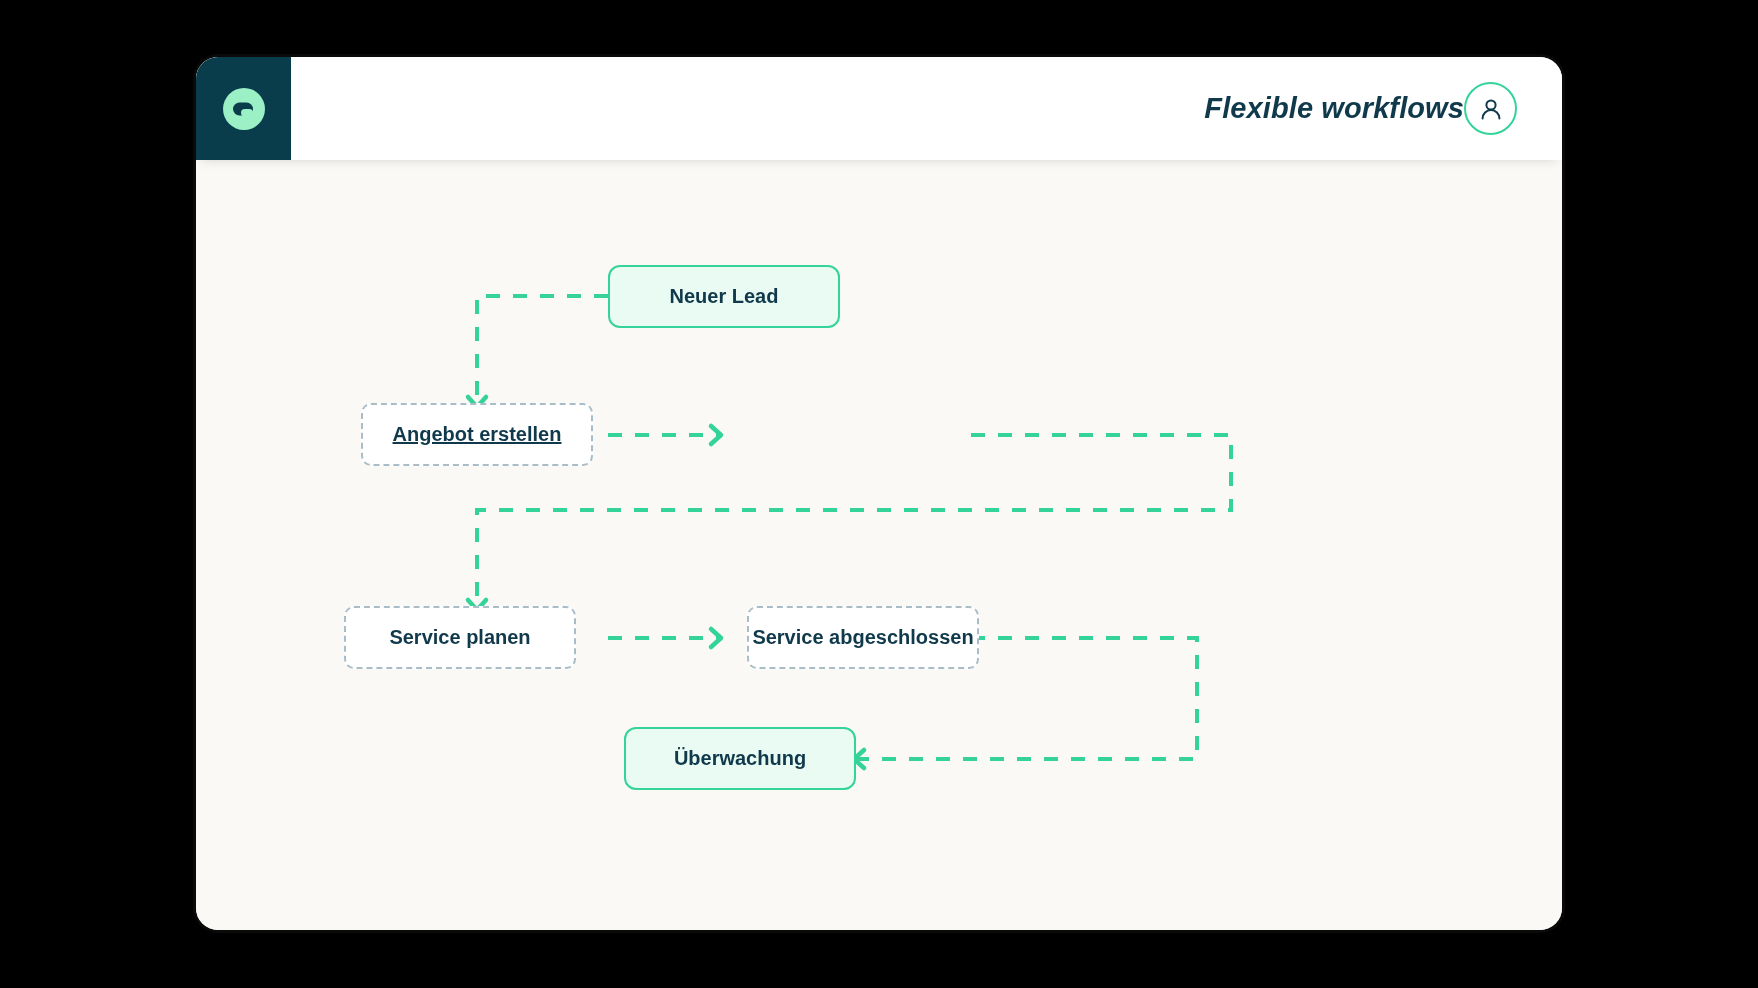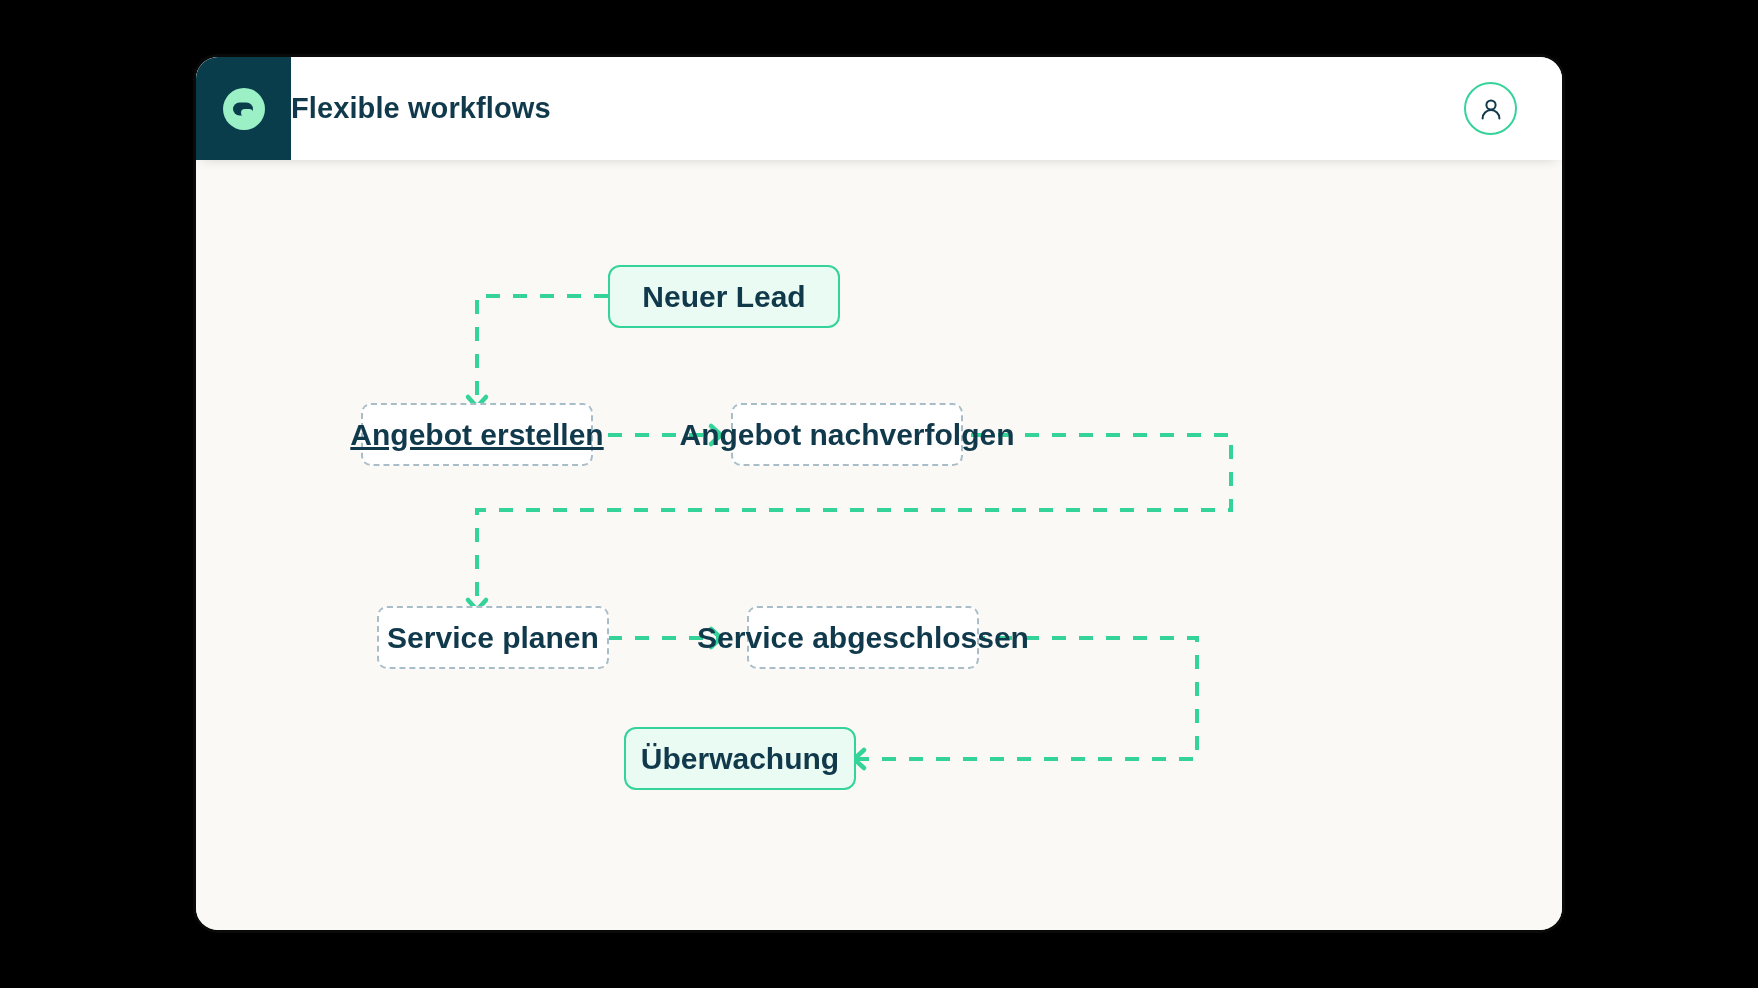--- a/index.html
+++ b/index.html
@@ -50,21 +50,22 @@
     justify-content: center;
     flex: 0 0 auto;
   }
 
   #logo-mark { display: block; }
 
   #header-center {
     flex: 1 1 auto;
     display: flex;
     align-items: center;
-    justify-content: flex-start;
+    justify-content: flex-end;
+    font-style: italic;
   }
 
   #page-title {
     font-size: 29px;
     font-weight: bold;
     color: #103A4C;
     letter-spacing: 0.1px;
     white-space: nowrap;
   }
 
@@ -101,21 +102,21 @@
     width: 1366px;
     height: 770px;
   }
 
   
   .node {
     position: absolute;
     display: flex;
     align-items: center;
     justify-content: center;
-    font-size: 30px;
+    font-size: 20px;
     font-weight: bold;
     color: #10394B;
     white-space: nowrap;
     z-index: 3;
   }
 
   .node.primary {
     background: #E9FBF2;
     border: 2.5px solid #34D399;
     border-radius: 12px;
@@ -123,21 +124,21 @@
 
   .node.step {
     background: #FFFFFF;
     border: 2px dashed #A9BDC8;
     border-radius: 10px;
   }
 
   #node-neuer-lead       { left: 412px; top: 105px;  width: 232px; height: 63px; }
   #node-angebot-erstellen{ left: 165px; top: 243px;  width: 232px; height: 63px; text-decoration: underline; }
   #node-angebot-nachverfolgen { left: 535px; top: 243px; width: 232px; height: 63px; }
-  #node-service-planen   { left: 181px; top: 446px;  width: 232px; height: 63px; }
+  #node-service-planen   { left: 148px; top: 446px;  width: 232px; height: 63px; }
   #node-service-abgeschlossen { left: 535px; top: 446px; width: 232px; height: 63px; margin-left: 16px; }
   #node-ueberwachung     { left: 428px; top: 567px;  width: 232px; height: 63px; }
 </style>
 </head>
 <body>
 
 <div id="app-window">
 
   <div id="header">
 
@@ -187,21 +188,20 @@
         <path d="M 272 440 L 281 450 L 290 440"></path>
         <path d="M 515 469 L 525 478 L 515 487"></path>
         <path d="M 668 590 L 658 599 L 668 608"></path>
       </g>
     </svg>
 
     <div class="node primary" id="node-neuer-lead">Neuer Lead</div>
 
     <div class="node step" id="node-angebot-erstellen">Angebot erstellen</div>
 
-    <div class="node step" id="node-angebot-nachverfolgen">Angebot nachverfolgen</div>
 
     <div class="node step" id="node-service-planen">Service planen</div>
 
     <div class="node step" id="node-service-abgeschlossen">Service abgeschlossen</div>
 
     <div class="node primary" id="node-ueberwachung">Überwachung</div>
 
   </div>
 </div>
 

